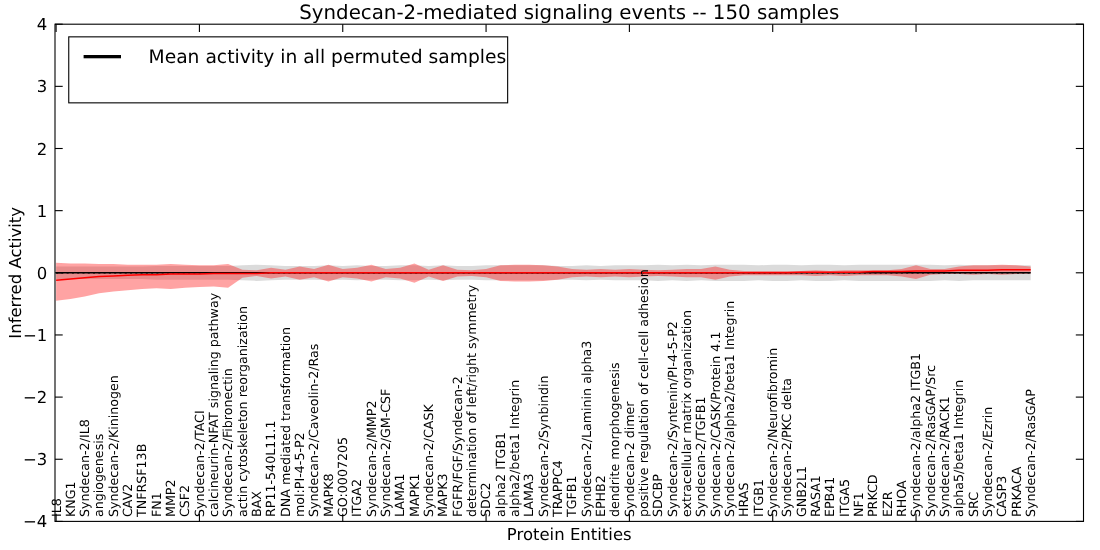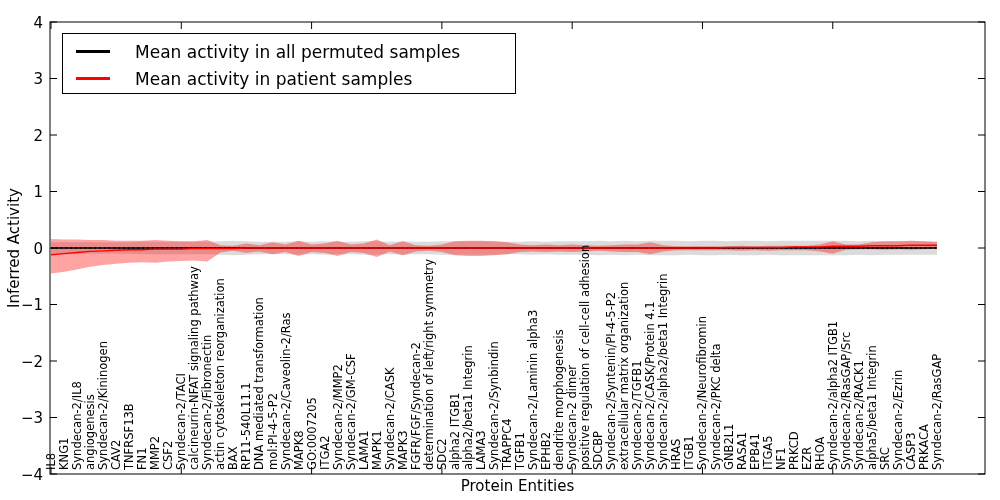--- a/index.html
+++ b/index.html
@@ -4,21 +4,21 @@
 <style>
   html,body{margin:0;padding:0;background:#ffffff;}
   #figure{position:relative;width:1000px;height:500px;background:#ffffff;
           font-family:"DejaVu Sans","Liberation Sans",sans-serif;color:#000;overflow:hidden;}
   #chart-svg{position:absolute;left:0;top:0;}
   .fig-title{position:absolute;left:50px;top:1px;width:935px;text-align:center;
              font-size:18px;white-space:nowrap;}
   .x-axis-title{position:absolute;left:50px;top:477px;width:935px;text-align:center;font-size:15px;}
   .y-axis-title{position:absolute;left:14px;top:248px;transform:translate(-50%,-50%) rotate(-90deg);
                 font-size:15px;white-space:nowrap;}
-  .legend{position:absolute;left:62px;top:33px;width:454px;height:61px;box-sizing:border-box;
+  .legend{position:absolute;left:62px;top:33px;width:400px;height:61px;box-sizing:border-box;
           border:1.6px solid #000;background:#fff;padding-top:4px;}
   .legend-row{display:flex;align-items:center;height:27px;padding-left:13px;}
   .legend-swatch{width:34px;height:2.6px;margin-right:25px;flex:none;}
   .legend-label{font-size:17px;white-space:nowrap;}
 </style>
 </head>
 <body>
 
 <div id="figure">
   <svg id="chart-svg" width="1000" height="500">
@@ -132,25 +132,22 @@
       <text x="836.7647058823529" y="470" transform="rotate(-90 836.7647058823529 470)" text-anchor="start" font-size="11.5px" fill="#000">Syndecan-2/alpha2 ITGB1</text>
       <text x="849.7941176470588" y="470" transform="rotate(-90 849.7941176470588 470)" text-anchor="start" font-size="11.5px" fill="#000">Syndecan-2/RasGAP/Src</text>
       <text x="862.8235294117648" y="470" transform="rotate(-90 862.8235294117648 470)" text-anchor="start" font-size="11.5px" fill="#000">Syndecan-2/RACK1</text>
       <text x="875.8529411764706" y="470" transform="rotate(-90 875.8529411764706 470)" text-anchor="start" font-size="11.5px" fill="#000">alpha5/beta1 Integrin</text>
       <text x="888.8823529411765" y="470" transform="rotate(-90 888.8823529411765 470)" text-anchor="start" font-size="11.5px" fill="#000">SRC</text>
       <text x="901.9117647058823" y="470" transform="rotate(-90 901.9117647058823 470)" text-anchor="start" font-size="11.5px" fill="#000">Syndecan-2/Ezrin</text>
       <text x="914.9411764705883" y="470" transform="rotate(-90 914.9411764705883 470)" text-anchor="start" font-size="11.5px" fill="#000">CASP3</text>
       <text x="927.9705882352941" y="470" transform="rotate(-90 927.9705882352941 470)" text-anchor="start" font-size="11.5px" fill="#000">PRKACA</text>
       <text x="941" y="470" transform="rotate(-90 941 470)" text-anchor="start" font-size="11.5px" fill="#000">Syndecan-2/RasGAP</text>
     </svg>
+  <div class="fig-title">Syndecan-2-mediated signaling events -- 150 samples</div>
   <div class="x-axis-title">Protein Entities</div>
   <div class="y-axis-title">Inferred Activity</div>
   <div class="legend">
     <div class="legend-row">
       <div class="legend-swatch" style="background: rgb(0, 0, 0);"></div>
       <div class="legend-label">Mean activity in all permuted samples</div>
     </div>
-    <div class="legend-row">
-      <div class="legend-swatch" style="background: rgb(255, 0, 0);"></div>
-      <div class="legend-label">Mean activity in patient samples</div>
-    </div>
   </div>
 </div>
 
 </body></html>

